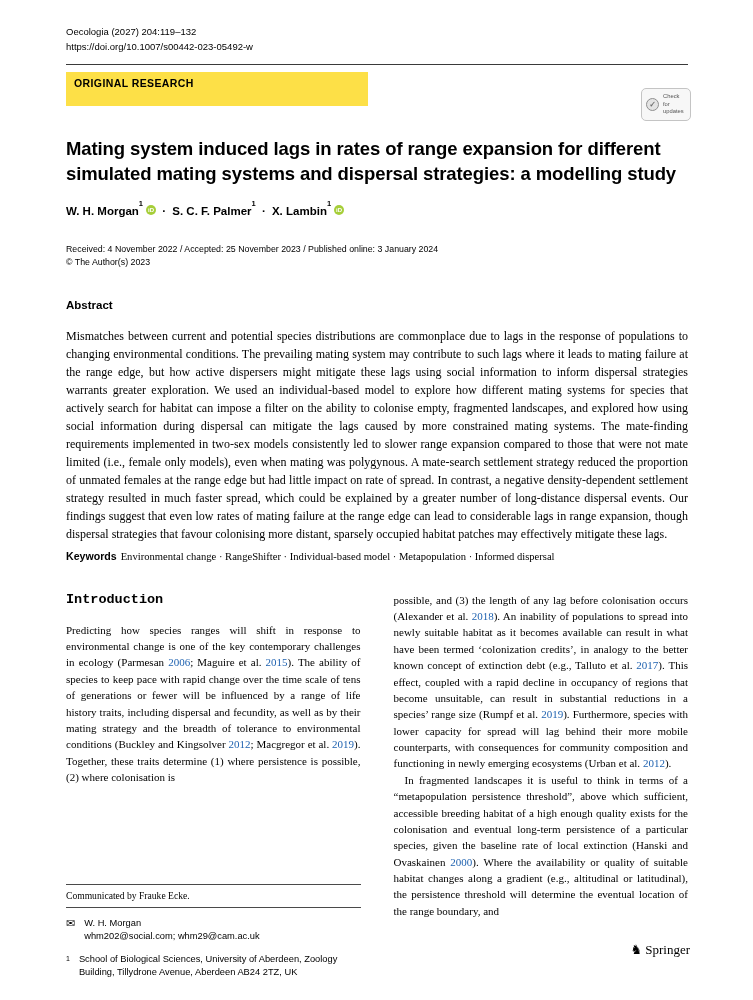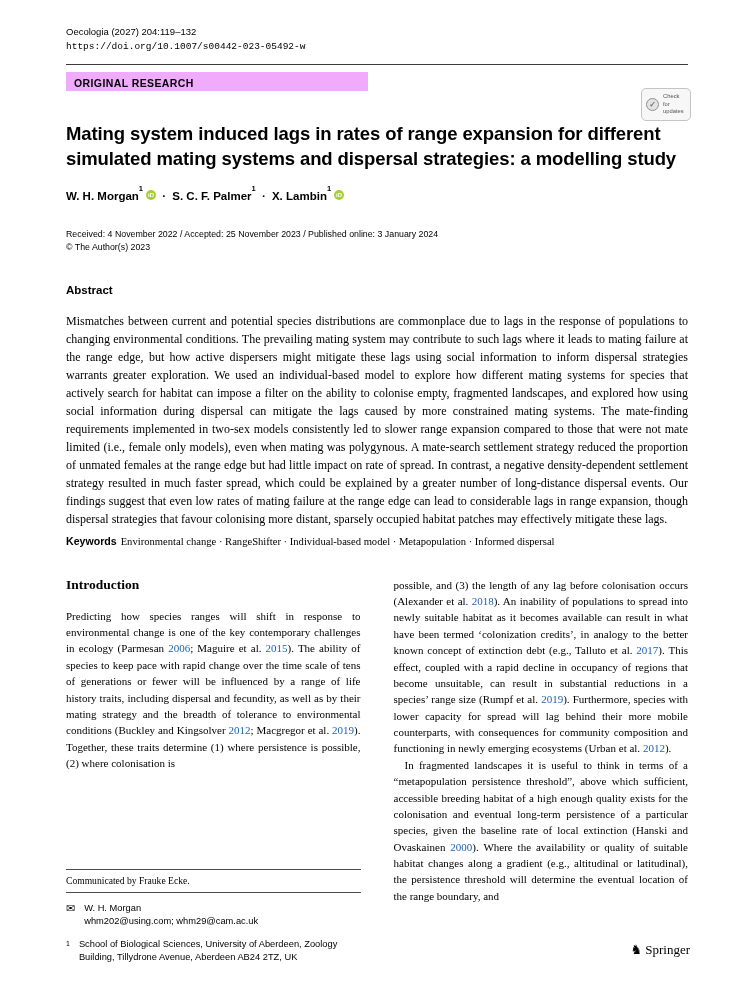--- a/index.html
+++ b/index.html
@@ -5,27 +5,27 @@
   * { margin:0; padding:0; box-sizing:border-box; }
   html,body { background:#ffffff; }
   body {
     width:753px; height:1000px; position:relative; overflow:hidden;
     font-family:"Liberation Serif", serif; color:#000;
   }
   .page { position:absolute; inset:0; padding:26px 65px 0 66px; }
 
   
   .masthead { font-family:"Liberation Sans", sans-serif; font-size:9.5px; line-height:1.35; }
-  .doi { margin-top:2px;font-family:Liberation Mono, monospace; }
+  .doi { margin-top:2px; }
   .header-rule { border-top:1px solid #3a3a3a; margin-top:10px; }
 
   .type-bar {
-    margin-top:7px; width:302px; background:#f0abfc;
+    margin-top:7px; width:302px; background:#fde047;
     font-family:"Liberation Sans", sans-serif; font-weight:bold; font-size:10.5px;
-    letter-spacing:.4px; padding:5px 8px 2px 8px;
+    letter-spacing:.4px; padding:5px 8px 17px 8px;
   }
 
   .crossmark {
     position:absolute; top:88px; right:62px; width:50px;
     border:1px solid #c4c4c4; border-radius:5px; background:#f7f7f7;
     display:flex; align-items:center; gap:4px; padding:4px 4px;
     font-family:"Liberation Sans", sans-serif; cursor:pointer;
   }
   .cm-circle {
     width:13px; height:13px; border-radius:50%; flex:0 0 13px;
@@ -57,21 +57,21 @@
   .sec-heading {
     margin-top:30px; font-family:"Liberation Sans", sans-serif;
     font-weight:bold; font-size:11.5px;
   }
   .abstract { margin-top:16px; font-size:12px; line-height:1.5; text-align:justify; }
   .keywords { margin-top:7px; font-size:10.6px; }
   .kw-label { font-family:"Liberation Sans", sans-serif; font-weight:bold; font-size:10.6px; margin-right:4px; }
 
   .columns { margin-top:30px; display:flex; gap:33px; height:388px; }
   .col { width:294.5px; display:flex; flex-direction:column; }
-  h2.intro { font-family:Liberation Serif, serif; font-weight:bold; font-size:13.5px; margin-bottom:15px; }
+  h2.intro { font-family:Liberation Mono, monospace; font-weight:bold; font-size:13.5px; margin-bottom:15px; }
   p.bt { font-size:11px; line-height:1.49; text-align:justify; }
   p.indent { text-indent:11px; margin-top:0; }
   .cite { color:#1f62b0; cursor:pointer; text-decoration:none; }
 
   .footnotes { margin-top:auto; }
   .fn-rule { border-top:1px solid #4a4a4a; }
   .communicated { font-size:9.6px; padding:5px 0 6px 0; }
   .correspondence { display:flex; gap:9px; margin-top:9px; font-family:"Liberation Sans", sans-serif; font-size:9.3px; line-height:1.4; }
   .env { font-size:11px; line-height:1.2; }
   .email { cursor:pointer; }
@@ -136,21 +136,21 @@
       <p class="bt"><span>Predicting how species ranges will shift in response to environmental change is one of the key contemporary challenges in ecology (Parmesan </span><span class="cite">2006</span><span>; Maguire et al. </span><span class="cite">2015</span><span>). The ability of species to keep pace with rapid change over the time scale of tens of generations or fewer will be influenced by a range of life history traits, including dispersal and fecundity, as well as by their mating strategy and the breadth of tolerance to environmental conditions (Buckley and Kingsolver </span><span class="cite">2012</span><span>; Macgregor et al. </span><span class="cite">2019</span><span>). Together, these traits determine (1) where persistence is possible, (2) where colonisation is</span></p>
 
       <div class="footnotes">
         <div class="fn-rule"></div>
         <div class="communicated">Communicated by Frauke Ecke.</div>
         <div class="fn-rule"></div>
         <div class="correspondence">
           <span class="env">✉</span>
           <div>
             <div>W. H. Morgan</div>
-            <div class="email">whm202@using.com; whm29@cam.ac.uk</div>
+            <div class="email">whm202@social.com; whm29@cam.ac.uk</div>
           </div>
         </div>
         <div class="affiliation">
           <sup>1</sup>
           <div>School of Biological Sciences, University of Aberdeen, Zoology Building, Tillydrone Avenue, Aberdeen AB24 2TZ, UK</div>
         </div>
       </div>
     </div>
 
     <div class="col">

